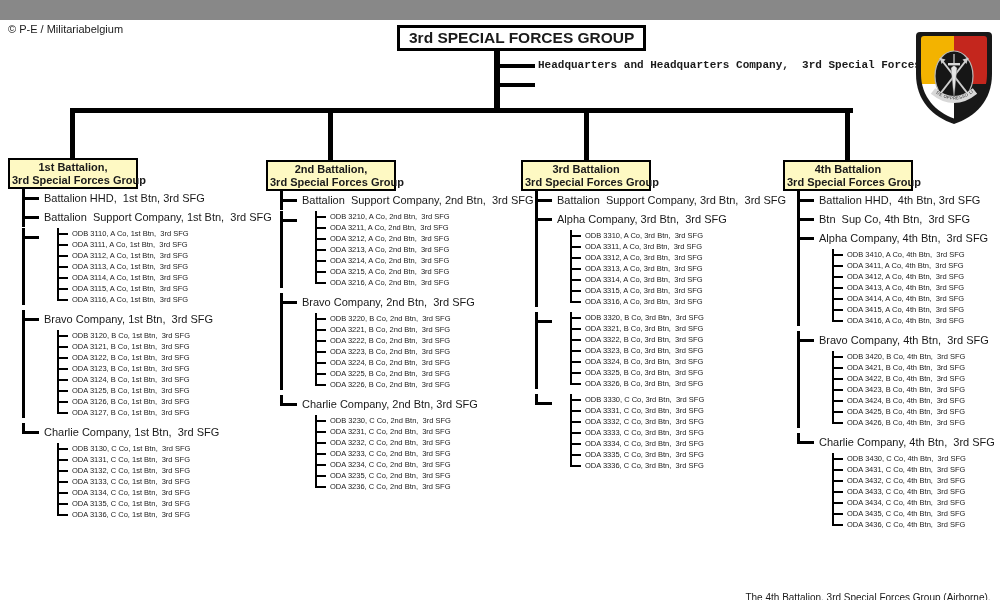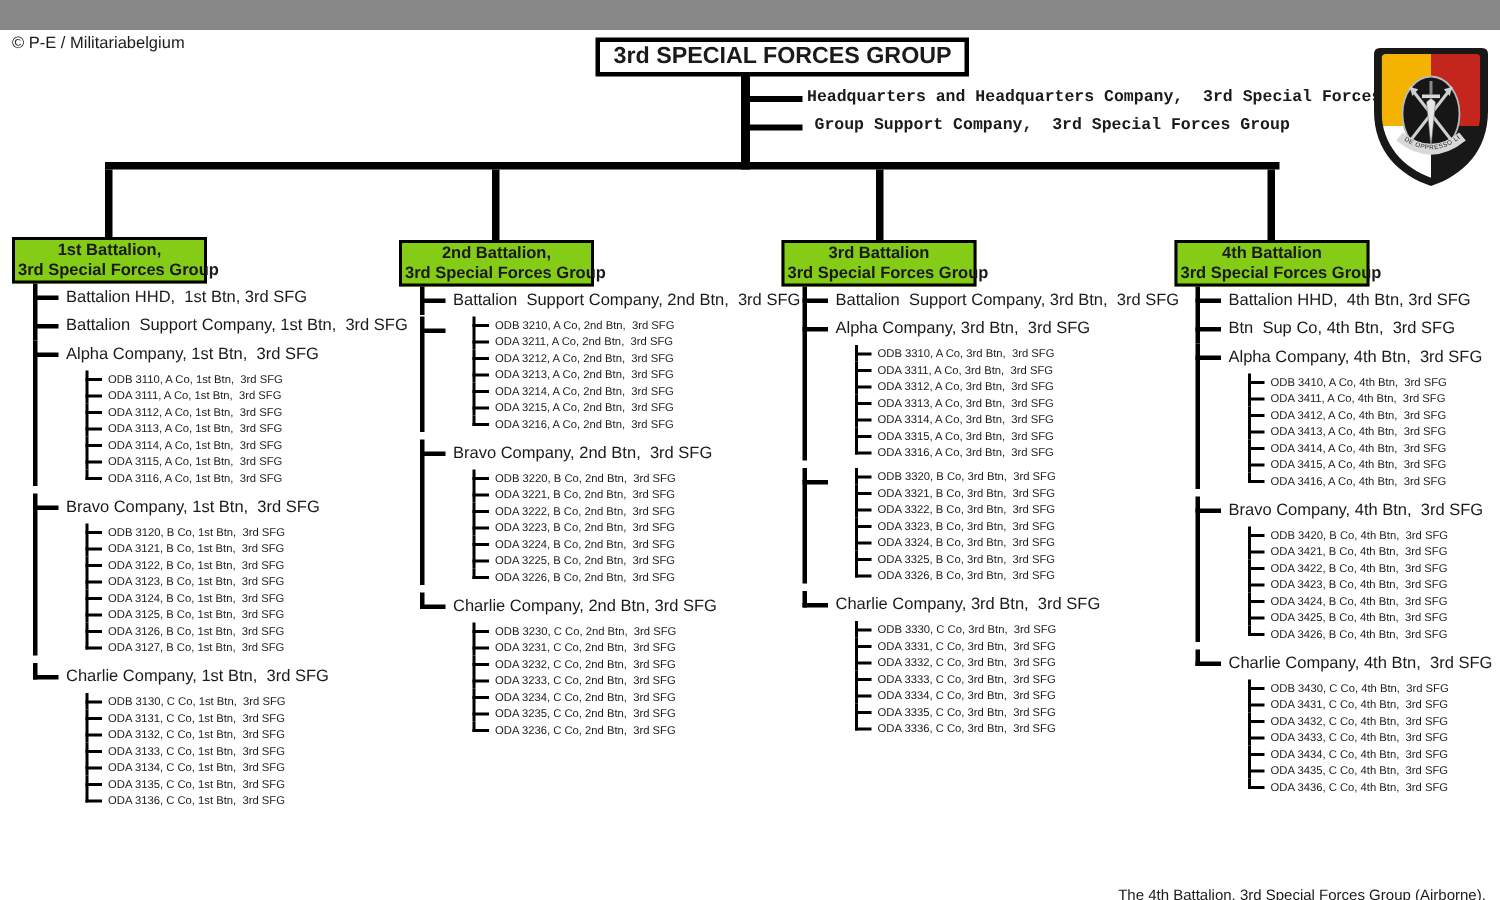--- a/index.html
+++ b/index.html
@@ -12,21 +12,21 @@
   .copyright { position:absolute; left:8px; top:3px; font-size:11px; white-space:pre; }
   .title-box {
     position:absolute; left:397px; top:5px;
     border:3.5px solid #000; background:#fff;
     padding:1px 9px; font-weight:bold; font-size:15.5px; white-space:pre;
   }
   .line { position:absolute; background:#000; }
   .group-unit { position:absolute; font-weight:bold; font-size:11px; white-space:pre;font-family:Liberation Mono, monospace; }
   .bn-col { position:absolute; width:256px; }
   .bn-box {
-    display:block; width:130px; border:2.5px solid #000; background:#84cc16;
+    display:block; width:130px; border:2.5px solid #000; background:#fef9c3;
     padding:1px 2px; text-align:center; font-weight:bold;
     font-size:11px; line-height:12.5px; white-space:pre;
   }
   ul.tree { list-style:none; margin:0 0 0 14px; padding:0; }
   .tree > li { position:relative; padding-left:22px; }
   .tree > li::before { content:""; position:absolute; left:0; top:8px; width:17px; height:3px; background:#000; }
   .tree > li::after  { content:""; position:absolute; left:0; top:0; width:3px; height:100%; background:#000; }
   .tree > li:last-child::after { height:11px; }
   .unit-label { font-weight:normal; font-size:11px; line-height:19px; white-space:pre; }
   ul.subtree { list-style:none; margin:1px 0 5px 13px; padding:0; }
@@ -51,33 +51,31 @@
   <div class="line" style="left:494px; top:30px; width:6px; height:63px;"></div>
   <div class="line" style="left:497px; top:44px; width:38px; height:4px;"></div>
   <div class="line" style="left:497px; top:63px; width:38px; height:4px;"></div>
   <div class="line" style="left:70px;  top:88px; width:783px; height:5px;"></div>
   <div class="line" style="left:70px;  top:93px; width:5px; height:45px;"></div>
   <div class="line" style="left:328px; top:93px; width:5px; height:47px;"></div>
   <div class="line" style="left:584px; top:93px; width:5px; height:47px;"></div>
   <div class="line" style="left:845px; top:93px; width:5px; height:47px;"></div>
 
   <div class="group-unit" style="left:538px; top:39px;">Headquarters and Headquarters Company,  3rd Special Forces Group</div>
-  <div class="group-unit" style="left:543px; top:58px;">Group Support Company,  3rd Special Forces Group</div>
 
   <div class="bn-col" style="left:8px;   top:138px;">
       <div class="bn-box"><div class="bn-box-line">1st Battalion,</div><div class="bn-box-line">3rd Special Forces Group</div></div>
       <ul class="tree">
         <li class="unit">
           <div class="unit-label">Battalion HHD,  1st Btn, 3rd SFG</div>
         </li>
         <li class="unit">
           <div class="unit-label">Battalion  Support Company, 1st Btn,  3rd SFG</div>
         </li>
         <li class="unit">
-          <div class="unit-label">Alpha Company, 1st Btn,  3rd SFG</div>
           <ul class="subtree">
             <li class="team">
               <div class="team-label">ODB 3110, A Co, 1st Btn,  3rd SFG</div>
             </li>
             <li class="team">
               <div class="team-label">ODA 3111, A Co, 1st Btn,  3rd SFG</div>
             </li>
             <li class="team">
               <div class="team-label">ODA 3112, A Co, 1st Btn,  3rd SFG</div>
             </li>
@@ -288,21 +286,20 @@
             </li>
             <li class="team">
               <div class="team-label">ODA 3325, B Co, 3rd Btn,  3rd SFG</div>
             </li>
             <li class="team">
               <div class="team-label">ODA 3326, B Co, 3rd Btn,  3rd SFG</div>
             </li>
           </ul>
         </li>
         <li class="unit">
-          <div class="unit-label">Charlie Company, 3rd Btn,  3rd SFG</div>
           <ul class="subtree">
             <li class="team">
               <div class="team-label">ODB 3330, C Co, 3rd Btn,  3rd SFG</div>
             </li>
             <li class="team">
               <div class="team-label">ODA 3331, C Co, 3rd Btn,  3rd SFG</div>
             </li>
             <li class="team">
               <div class="team-label">ODA 3332, C Co, 3rd Btn,  3rd SFG</div>
             </li>

